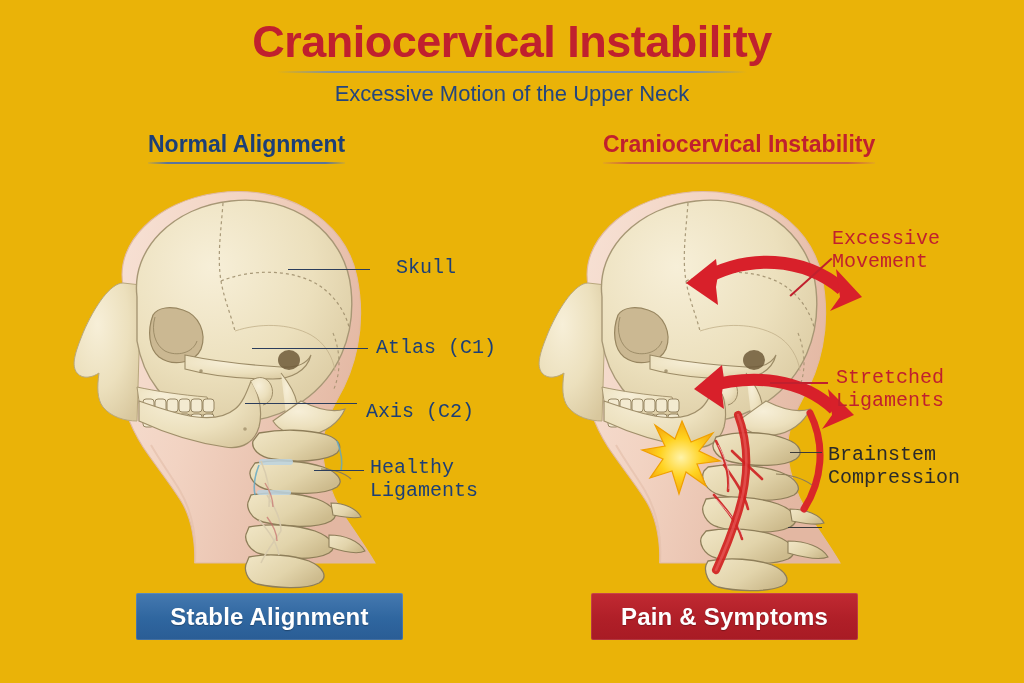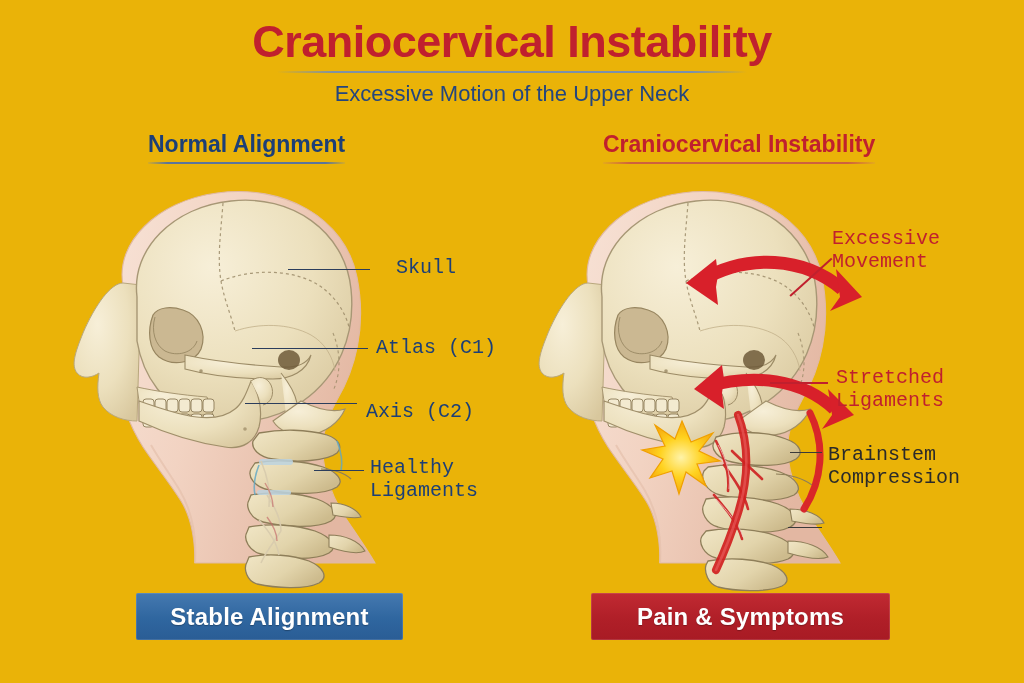--- a/index.html
+++ b/index.html
@@ -122,21 +122,21 @@
     border-radius: 2px;
     letter-spacing: 0.2px;
     text-shadow: 0 1px 1px rgba(0,0,0,0.28);
   }
   #banner-left {
     left: 136px; top: 593px; width: 267px;
     background: linear-gradient(to bottom, #4579b0 0%, #2f669f 55%, #2a5d95 100%);
     box-shadow: inset 0 0 0 1px rgba(255,255,255,0.12);
   }
   #banner-right {
-    left: 591px; top: 593px; width: 299px;
+    left: 591px; top: 593px; width: 267px;
     background: linear-gradient(to bottom, #c12a32 0%, #b01f28 55%, #a81b24 100%);
     box-shadow: inset 0 0 0 1px rgba(255,255,255,0.12);
   }
 </style>
 </head>
 <body>
 
 <div class="infographic">
 
   <div class="header">

